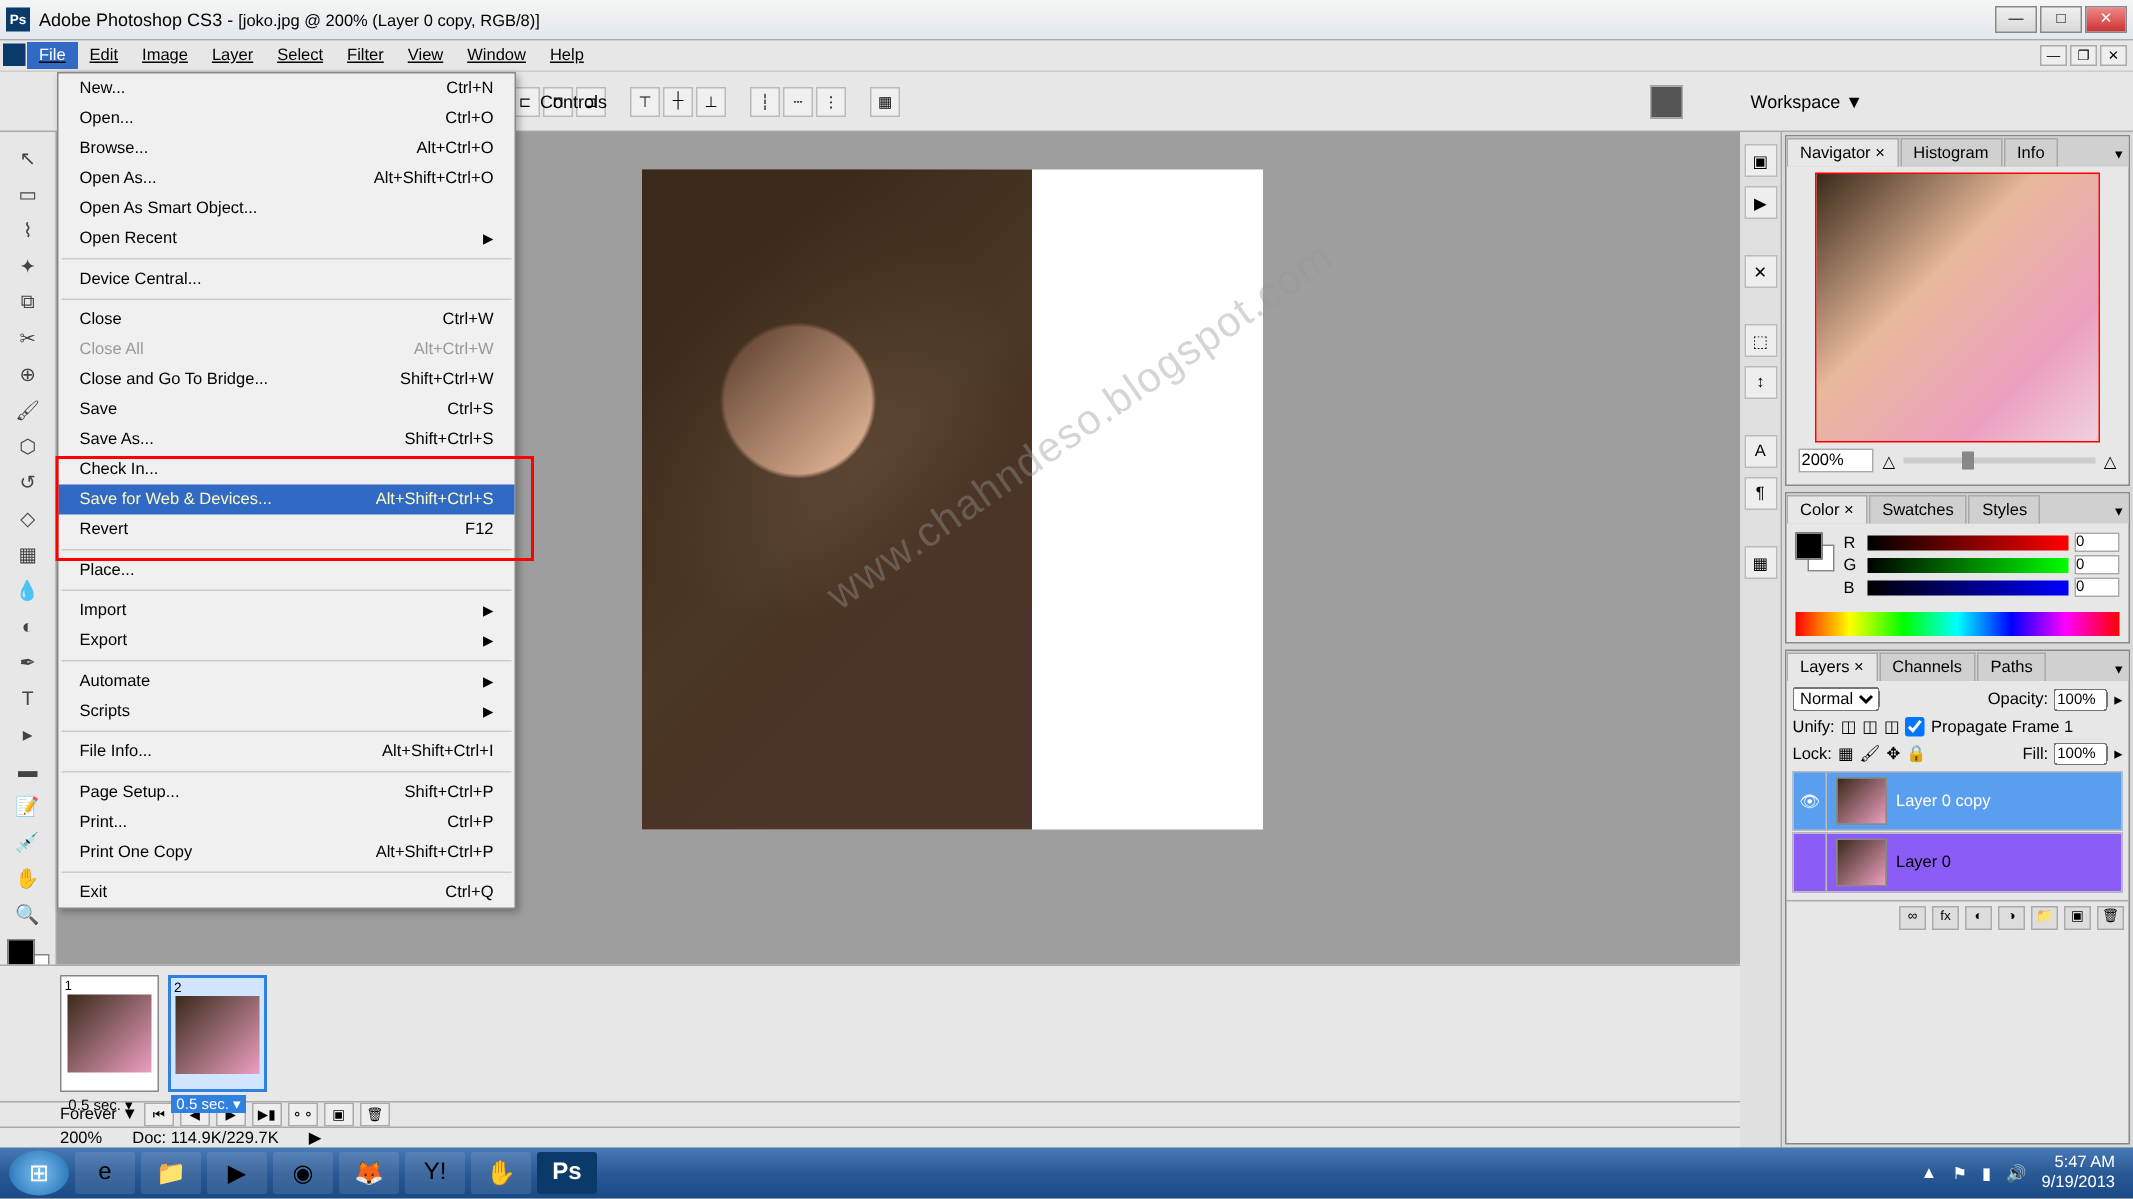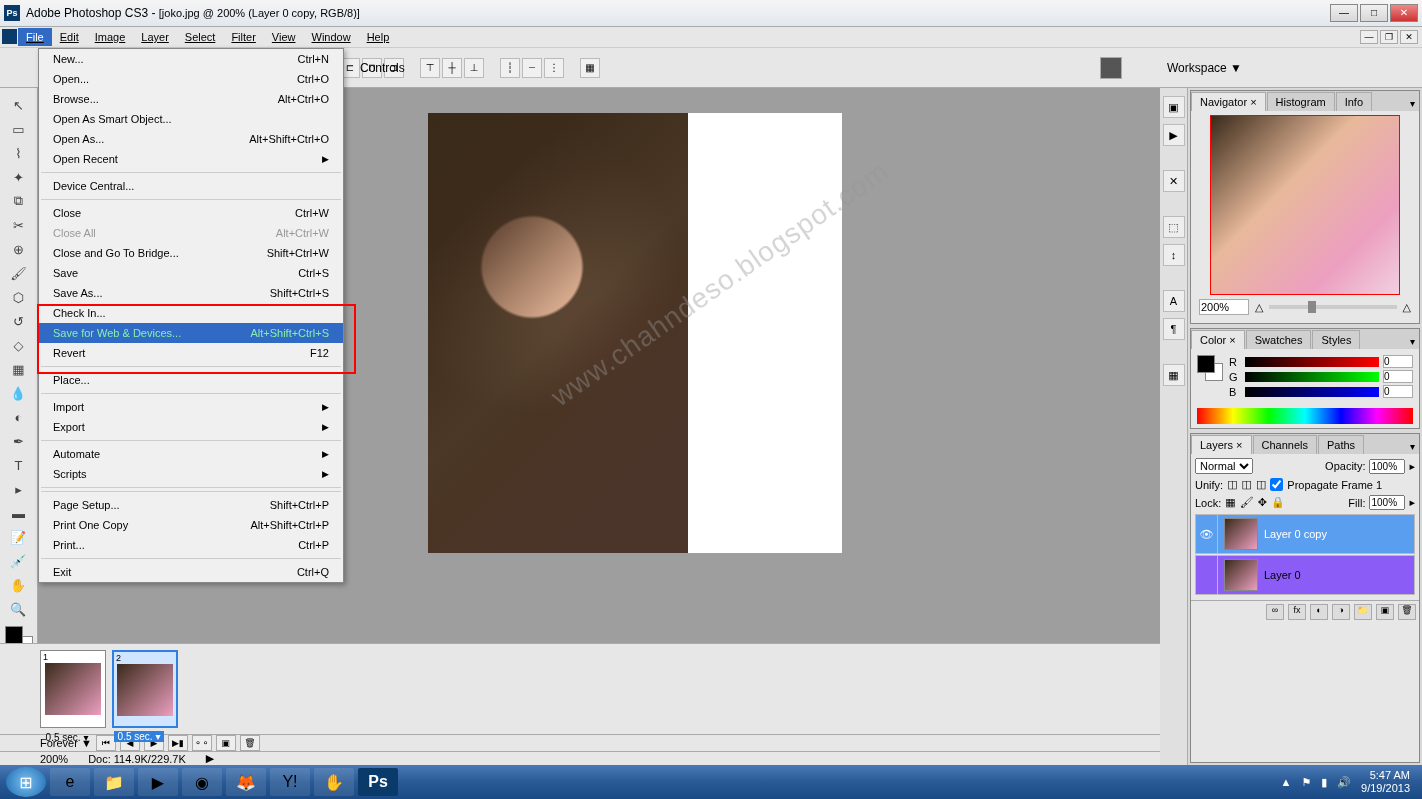--- a/index.html
+++ b/index.html
@@ -27,21 +27,21 @@
 .swatch{width:28px;height:28px;position:relative;margin-top:4px;}
 .swatch .fg{position:absolute;width:18px;height:18px;background:#000;border:1px solid #888;}
 .swatch .bg{position:absolute;right:0;bottom:0;width:18px;height:18px;background:#fff;border:1px solid #888;}
 .canvas-area{flex:1;background:#9e9e9e;position:relative;overflow:hidden;}
 .canvas-img{position:absolute;left:390px;top:25px;width:414px;height:440px;background:#fff;display:flex;}
 .photo{width:260px;height:440px;background:linear-gradient(135deg,#3a2a1a 0%,#4a3020 20%,#e8b99a 50%,#d89080 60%,#ec9fc0 80%);}
 .photo::after{content:"";display:block;width:100%;height:100%;background:radial-gradient(circle at 40% 35%,rgba(0,0,0,0) 15%,rgba(58,42,26,0.8) 16%,rgba(58,42,26,0.9) 45%);}
 .watermark{position:absolute;left:480px;top:180px;transform:rotate(-35deg);font-size:28px;color:rgba(150,150,150,0.4);font-family:Arial;letter-spacing:1px;}
 .dropdown-menu{position:absolute;left:38px;top:48px;width:306px;background:#f0f0f0;border:1px solid #888;box-shadow:2px 2px 5px rgba(0,0,0,0.3);z-index:100;}
 .dm-item{height:20px;display:flex;align-items:center;padding:0 14px;justify-content:space-between;font-size:12px;}
-.dm-item.hl{background:#316ac5;color:#86efac;}
+.dm-item.hl{background:#316ac5;color:#fef9c3;}
 .dm-item.disabled{color:#999;}
 .dm-sep{height:1px;background:#ccc;margin:3px 2px;}
 .dm-arrow{font-size:9px;}
 .red-box{position:absolute;left:37px;top:304px;width:319px;height:70px;border:2px solid red;z-index:101;pointer-events:none;}
 .right-panels{width:234px;background:#d9d9d9;display:flex;flex-direction:column;}
 .palette-strip{width:28px;background:#e0e0e0;border-right:1px solid #aaa;position:absolute;right:234px;top:0;bottom:0;display:flex;flex-direction:column;align-items:center;gap:6px;padding-top:8px;}
 .strip-icon{width:22px;height:22px;border:1px solid #bbb;background:#eee;display:flex;align-items:center;justify-content:center;font-size:11px;}
 .panel{border:1px solid #888;background:#e7e7e7;margin:2px;}
 .panel-tabs{display:flex;background:#d0d0d0;height:20px;align-items:flex-end;}
 .ptab{padding:3px 8px;background:#e7e7e7;border:1px solid #aaa;border-bottom:none;font-size:11px;margin-right:1px;}
@@ -321,25 +321,25 @@
     </div>
     <div class="dm-item">
       <span>Open...</span>
       <span>Ctrl+O</span>
     </div>
     <div class="dm-item">
       <span>Browse...</span>
       <span>Alt+Ctrl+O</span>
     </div>
     <div class="dm-item">
-      <span>Open As Smart Object...</span>
-    </div>
-    <div class="dm-item">
       <span>Open As...</span>
       <span>Alt+Shift+Ctrl+O</span>
+    </div>
+    <div class="dm-item">
+      <span>Open As Smart Object...</span>
     </div>
     <div class="dm-item">
       <span>Open Recent</span>
       <span class="dm-arrow">▶</span>
     </div>
     <div class="dm-sep"></div>
     <div class="dm-item">
       <span>Device Central...</span>
     </div>
     <div class="dm-sep"></div>
@@ -390,32 +390,36 @@
     <div class="dm-sep"></div>
     <div class="dm-item">
       <span>Automate</span>
       <span class="dm-arrow">▶</span>
     </div>
     <div class="dm-item">
       <span>Scripts</span>
       <span class="dm-arrow">▶</span>
     </div>
     <div class="dm-sep"></div>
+    <div class="dm-item">
+      <span>File Info...</span>
+      <span>Alt+Shift+Ctrl+I</span>
+    </div>
     <div class="dm-sep"></div>
     <div class="dm-item">
       <span>Page Setup...</span>
       <span>Shift+Ctrl+P</span>
     </div>
     <div class="dm-item">
+      <span>Print...</span>
+      <span>Ctrl+P</span>
+    </div>
+    <div class="dm-item">
       <span>Print One Copy</span>
       <span>Alt+Shift+Ctrl+P</span>
-    </div>
-    <div class="dm-item">
-      <span>Print...</span>
-      <span>Ctrl+P</span>
     </div>
     <div class="dm-sep"></div>
     <div class="dm-item">
       <span>Exit</span>
       <span>Ctrl+Q</span>
     </div>
   </div>
 <div class="red-box"></div>
 
 <div class="anim-bar">

